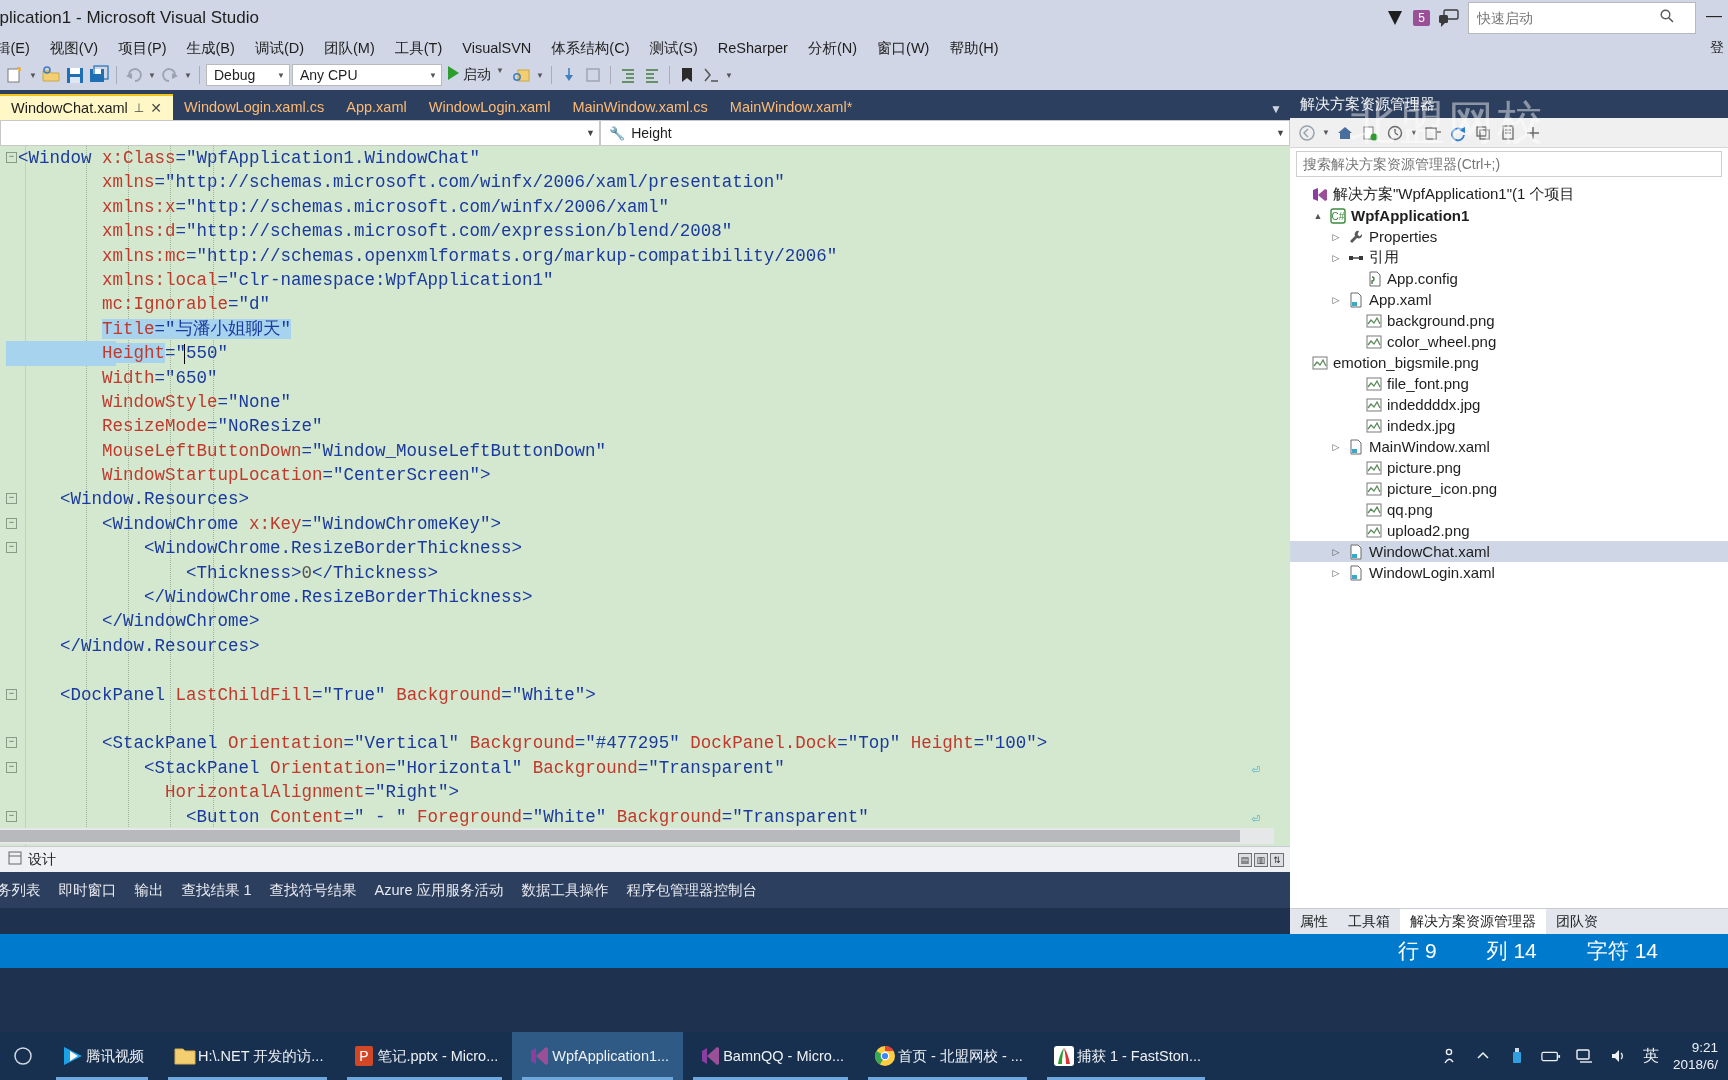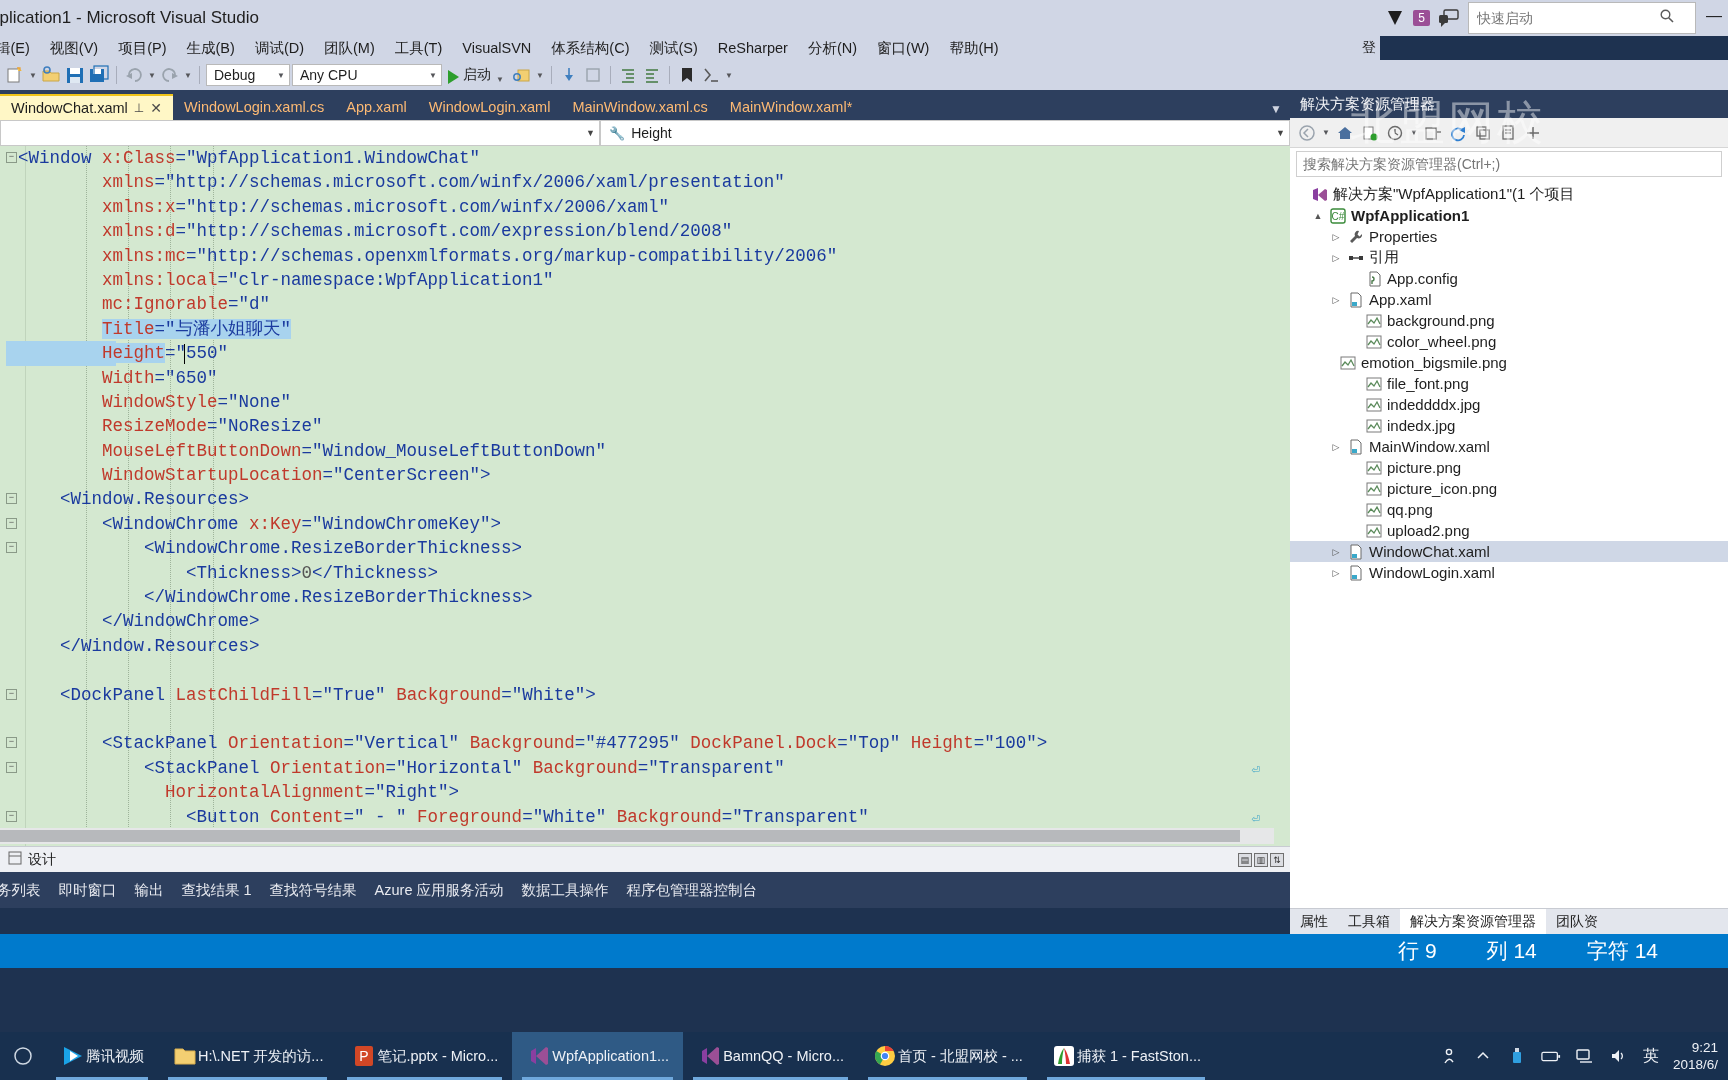--- a/index.html
+++ b/index.html
@@ -36,21 +36,21 @@
   }
   .quicklaunch input {
     border: 0; outline: 0; flex: 1; font-size: 14px; color: #6d6d6d;
     font-family: "Liberation Sans", sans-serif; background: transparent;
   }
   .win-btns { display: flex; align-items: flex-start; gap: 2px; padding-left: 2px; }
   .win-btn { width: 16px; height: 18px; font-size: 16px; color: #1e1e1e; line-height: 14px; text-align:center; }
 
   
   .menubar {
-    position: absolute; left: 0; top: 36px; width: 1380px; height: 24px;
+    position: absolute; left: 0; top: 36px; width: 1728px; height: 24px;
     background: #d0d6e5; display: flex; align-items: center;
   }
   .menu-item {
     font-size: 14.5px; color: #1e1e1e; padding: 2px 10px; white-space: nowrap;
   }
   .menu-item:first-child { margin-left: -14px; }
   .menu-right { margin-left: auto; font-size: 14px; color:#1e1e1e; padding-right: 4px; }
 
   
   .toolbar {
@@ -60,21 +60,21 @@
   .tb-ico { width: 22px; height: 22px; display:flex; align-items:center; justify-content:center; }
   .tb-arrow { font-size: 8px; color: #55565a; width: 10px; text-align:center; }
   .tb-sep { width: 1px; height: 18px; background: #a8adbb; margin: 0 4px; }
   .tb-combo {
     height: 22px; background: #fff; border: 1px solid #b9b9b9;
     display: flex; align-items: center; padding: 0 4px 0 7px; font-size: 14px; color:#1e1e1e;
   }
   .tb-combo.debug { width: 84px; }
   .tb-combo.cpu { width: 150px; }
   .tb-combo .caret { margin-left: auto; font-size: 8px; color: #55565a; }
-  .tb-start { display: flex; align-items: flex-end; gap: 4px; font-size: 14px; color: #1e1e1e; padding: 0 4px; }
+  .tb-start { display: flex; align-items: flex-start; gap: 4px; font-size: 14px; color: #1e1e1e; padding: 0 4px; }
   .play-tri {
     width: 0; height: 0; border-left: 11px solid #2d9e2d;
     border-top: 7px solid transparent; border-bottom: 7px solid transparent;
   }
 
   
   .tabstrip {
     position: absolute; left: 0; top: 90px; width: 1290px; height: 30px;
     background: #2d3f5e; display: flex; align-items: flex-end;
   }
@@ -625,21 +625,21 @@
         <div class="se-row" style="padding-left: 58px;">
           <span class="tri"></span>
           <span class="ico">
             <svg width="16" height="16" viewBox="0 0 16 16">
               <rect x="1" y="2" width="14" height="12" fill="#fff" stroke="#7a7a7a"></rect>
               <polyline points="2,11 5,7 8,10 11,5 14,11" fill="none" stroke="#5a8a5a" stroke-width="1.3"></polyline>
             </svg>
           </span>
           <span class="lbl">color_wheel.png</span>
         </div>
-        <div class="se-row" style=" margin-left: 28px;">
+        <div class="se-row" style="">
           <span class="tri"></span>
           <span class="ico">
             <svg width="16" height="16" viewBox="0 0 16 16">
               <rect x="1" y="2" width="14" height="12" fill="#fff" stroke="#7a7a7a"></rect>
               <polyline points="2,11 5,7 8,10 11,5 14,11" fill="none" stroke="#5a8a5a" stroke-width="1.3"></polyline>
             </svg>
           </span>
           <span class="lbl">emotion_bigsmile.png</span>
         </div>
         <div class="se-row" style="padding-left: 58px;">

